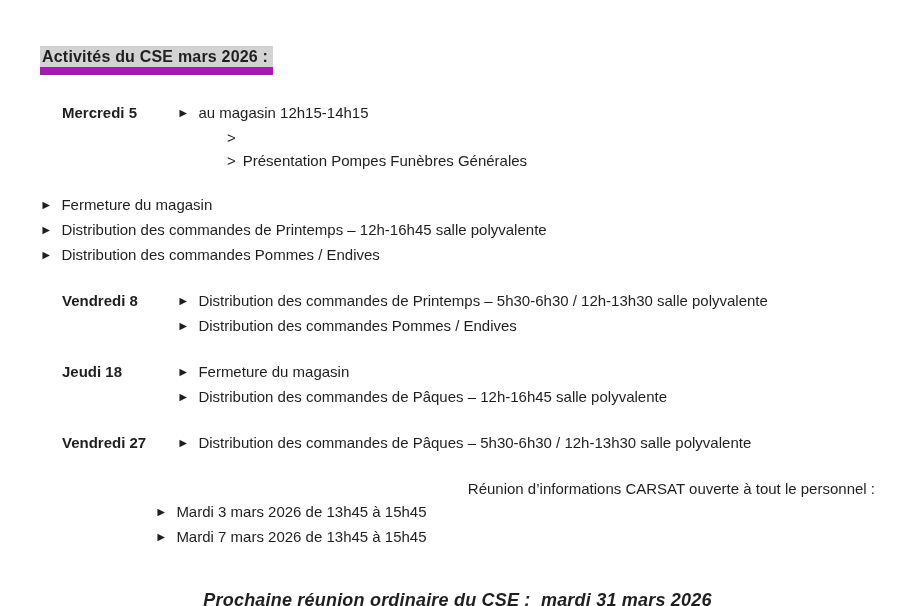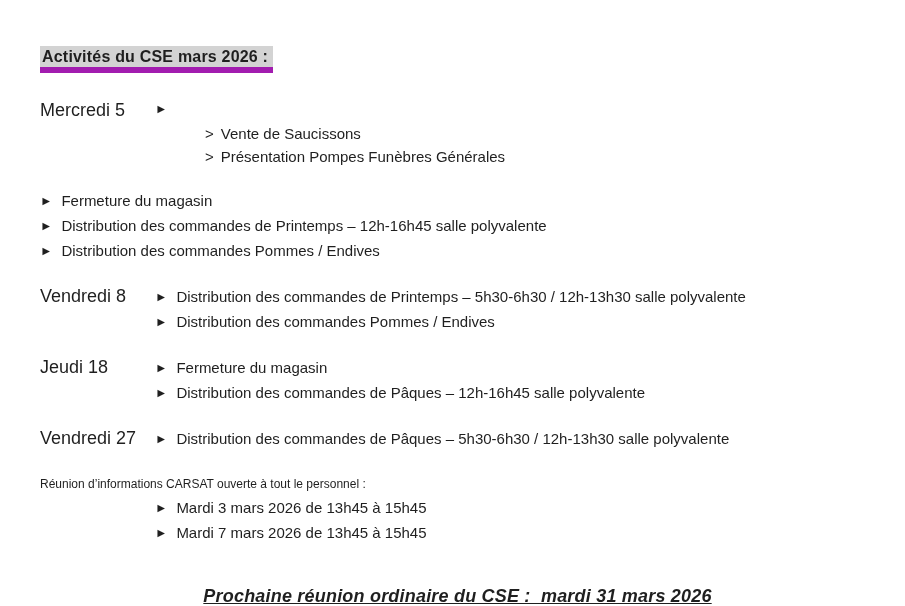--- a/index.html
+++ b/index.html
@@ -20,34 +20,35 @@
     height: 606px;
     padding: 46px 30px 0 40px;
   }
   .title {
     display: inline-block;
     margin: 0 0 26px 0;
     padding: 2px 5px 1px 2px;
     font-size: 16px;
     font-weight: bold;
     background: #d3d3d3;
-    border-bottom: 6px solid #a21caf;
+    border-bottom: 8px solid #a21caf;
     letter-spacing: 0.2px;
   }
   .section {
     display: flex;
     align-items: flex-start;
     margin-bottom: 21px;
   }
   .day {
     flex: 0 0 115px;
     width: 115px;
-    font-size: 18px;
-    font-weight: normal;
+    font-size: 15px;
+    font-weight: bold;
     line-height: 23px;
+    margin-left: 22px;
   }
   .items {
     flex: 1 1 auto;
   }
   .item {
     display: flex;
     align-items: baseline;
     font-size: 15px;
     line-height: 23px;
     white-space: nowrap;
@@ -63,22 +64,23 @@
   }
   .item.chevron {
     padding-left: 50px;
   }
   .item.chevron .bullet {
     font-size: 15px;
     margin-right: 7px;
   }
   .carsat-intro {
     margin: 0;
-    font-size: 12px;
+    font-size: 15px;
     line-height: 23px;
+    text-align: right;
   }
   .carsat-items {
     margin-left: 115px;
   }
   .footer {
     margin: 40px 0 0 0;
     text-align: center;
     font-size: 18px;
     font-weight: bold;
     font-style: italic;
@@ -93,24 +95,24 @@
 <div class="page">
 
   <div class="title">Activités du CSE mars 2026 :</div>
 
   <div>
       <div class="section">
         <div class="day">Mercredi 5</div>
         <div class="items">
           <div class="item arrow">
             <span class="bullet">►</span>
+            <span class="text">au magasin 12h15-14h15</span>
           </div>
           <div class="item chevron">
             <span class="bullet">&gt;</span>
-            <span class="text">Vente de Saucissons</span>
           </div>
           <div class="item chevron">
             <span class="bullet">&gt;</span>
             <span class="text">Présentation Pompes Funèbres Générales</span>
           </div>
         </div>
       </div>
       <div class="section">
         <div class="items">
           <div class="item arrow">

